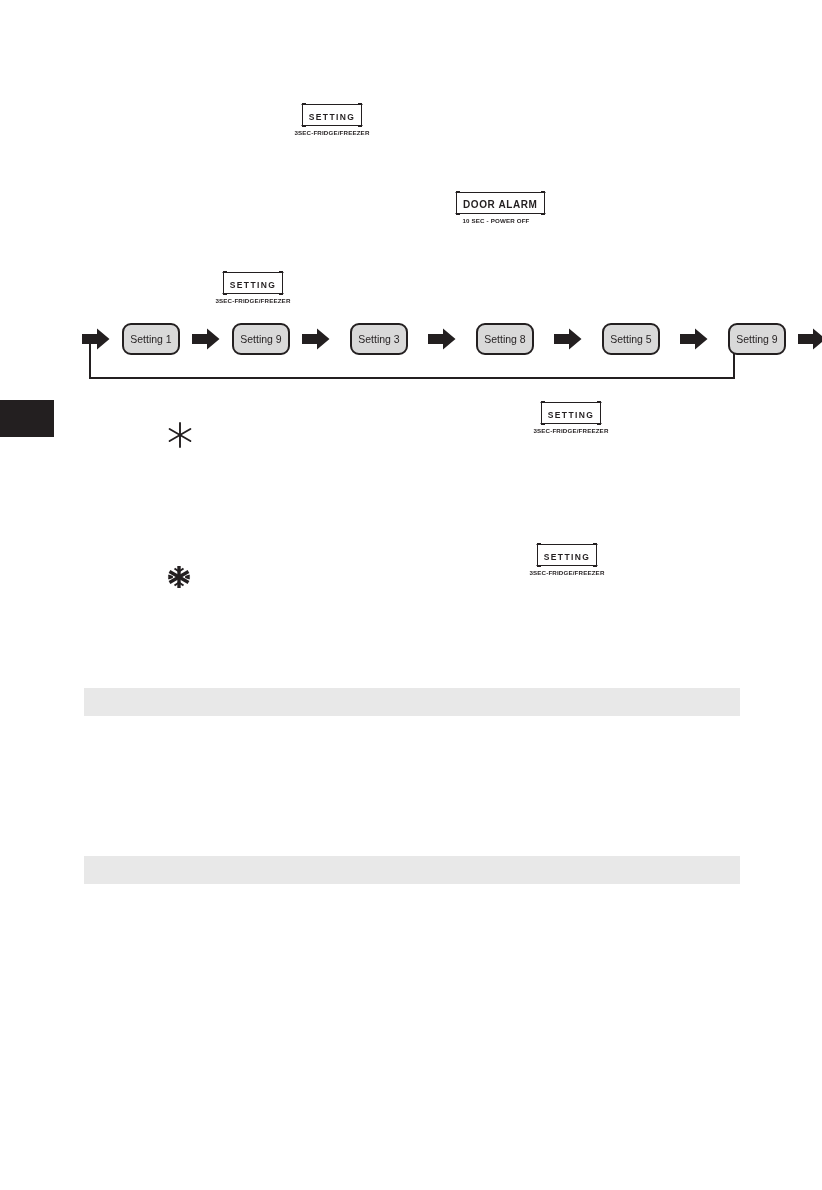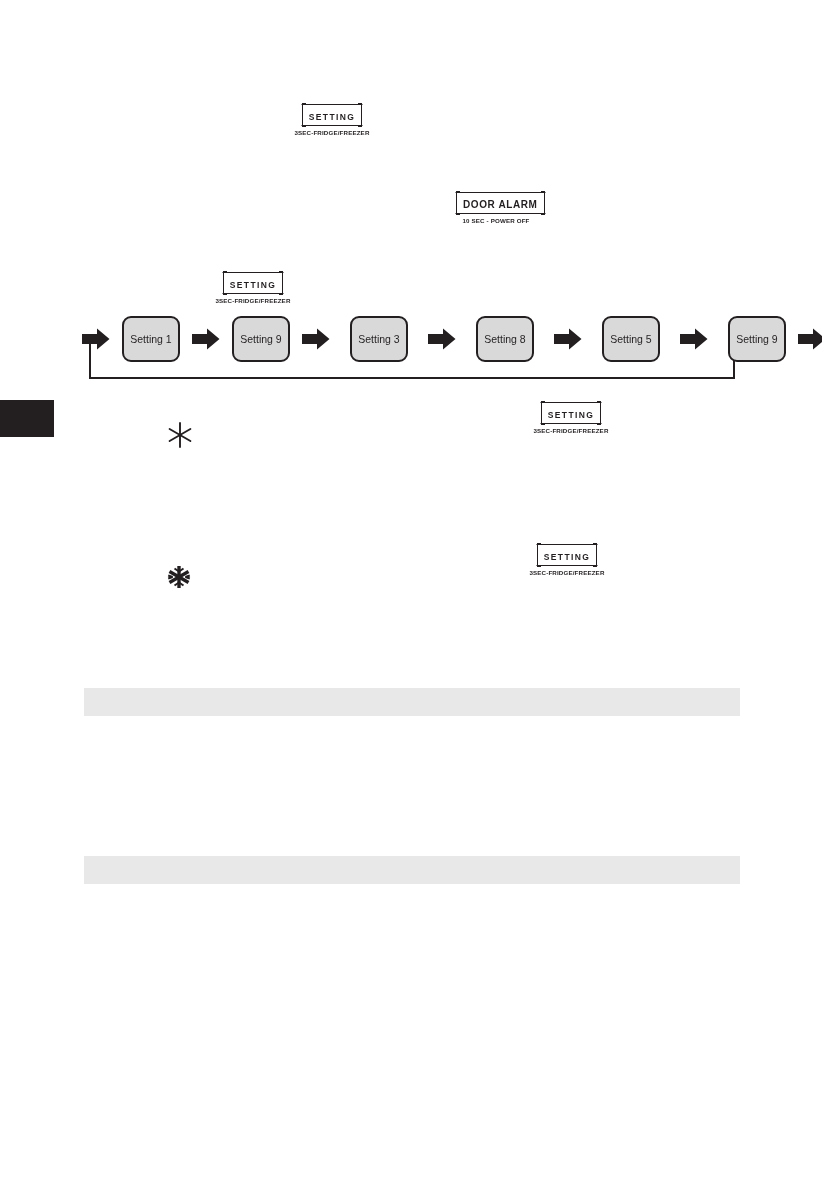--- a/index.html
+++ b/index.html
@@ -86,21 +86,21 @@
     position: absolute;
     left: 0;
     top: 0;
     height: 58px;
     display: flex;
     align-items: center;
     gap: 0px;
   }
   .setting-box {
     width: 58px;
-    height: 46px;
+    height: 32px;
     background: #d9d9d9;
     border: 2.1px solid #231f20;
     border-radius: 9px;
     display: flex;
     align-items: center;
     justify-content: center;
     font-size: 10.5px;
     color: #231f20;
     box-sizing: border-box;
     flex: 0 0 auto;

